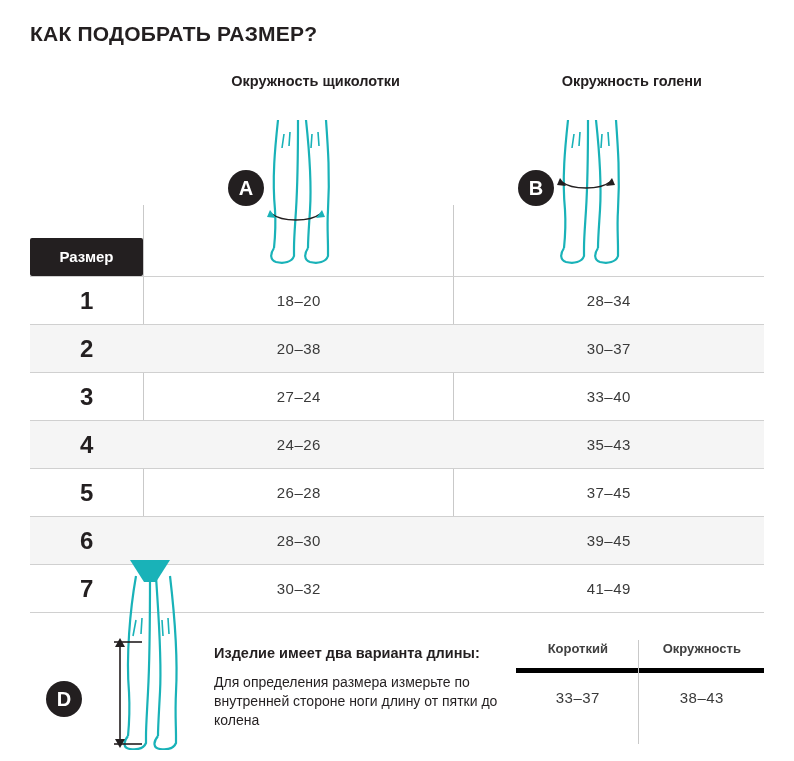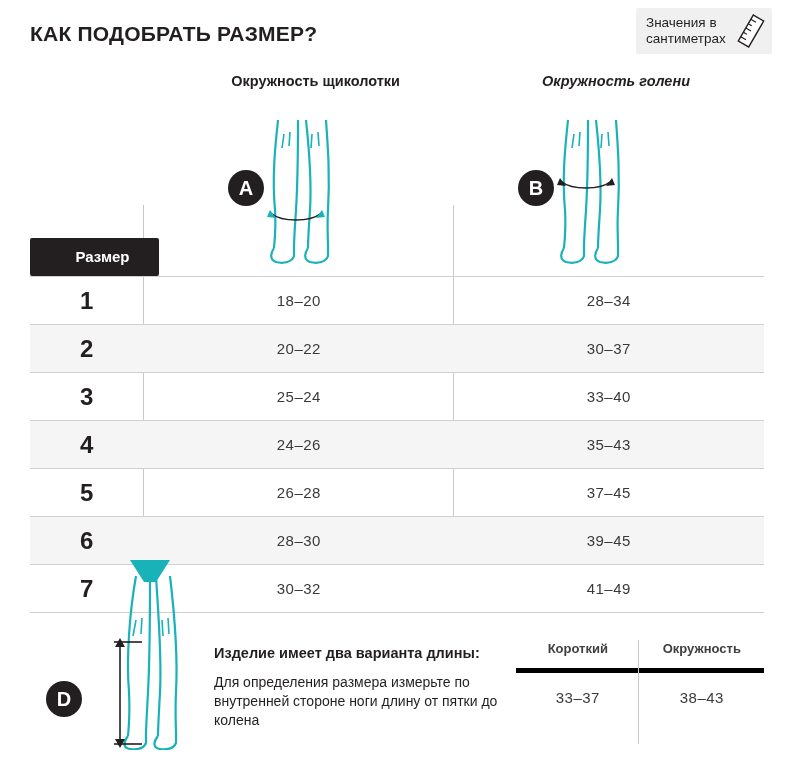--- a/index.html
+++ b/index.html
@@ -60,21 +60,21 @@
   
   .col-head {
     position: absolute;
     text-align: right;
     font-size: 14.5px;
     font-weight: bold;
     line-height: 18px;
     color: #231f20;
   }
   .col-head.a { left: 200px; top: 72px; width: 200px; }
-  .col-head.b { left: 490px; top: 72px; width: 200px; font-style: italic; }
+  .col-head.b { left: 502px; top: 72px; width: 200px; }
 
   
   .legs {
     position: absolute;
   }
   .legs.a { left: 248px; top: 118px; width: 108px; height: 148px; }
   .legs.b { left: 538px; top: 118px; width: 108px; height: 148px; }
   .legs.d { left: 96px; top: 560px; width: 112px; height: 190px; }
 
   .marker {
@@ -100,21 +100,20 @@
     top: 238px;
     width: 113px;
     height: 38px;
     background: #231f20;
     color: #ffffff;
     font-size: 15px;
     font-weight: bold;
     text-align: center;
     line-height: 38px;
     border-radius: 2px;
-    padding-left: 16px;
   }
 
   .table-wrap {
     position: absolute;
     left: 30px;
     top: 276px;
     width: 734px;
   }
   table.sizes {
     border-collapse: collapse;
@@ -211,33 +210,20 @@
   .teal-fill { fill: #19b2b8; }
   .dark-arrow { stroke: #231f20; fill: none; stroke-width: 1.6; }
 </style>
 </head>
 <body>
 
 <div class="page">
 
   <div class="title">КАК ПОДОБРАТЬ РАЗМЕР?</div>
 
-  <div class="units-badge">
-    <div class="units-text">Значения в сантиметрах</div>
-    <svg class="ruler-icon" viewBox="0 0 30 34">
-      <g transform="rotate(30 15 17)">
-        <rect x="9" y="2" width="12" height="30" fill="#ffffff" stroke="#231f20" stroke-width="1.4"></rect>
-        <line x1="9" y1="7" x2="15" y2="7" stroke="#231f20" stroke-width="1.2"></line>
-        <line x1="9" y1="12" x2="13" y2="12" stroke="#231f20" stroke-width="1.2"></line>
-        <line x1="9" y1="17" x2="15" y2="17" stroke="#231f20" stroke-width="1.2"></line>
-        <line x1="9" y1="22" x2="13" y2="22" stroke="#231f20" stroke-width="1.2"></line>
-        <line x1="9" y1="27" x2="15" y2="27" stroke="#231f20" stroke-width="1.2"></line>
-      </g>
-    </svg>
-  </div>
 
   <div class="col-head a">Окружность щиколотки</div>
   <div class="col-head b">Окружность голени</div>
 
   <svg class="legs a" viewBox="0 0 108 148">
     <path class="teal" d="M30 2 C27 30 24 60 27 92 C28 108 27 120 26 130"></path>
     <path class="teal" d="M50 2 C50 30 50 60 48 92 C47 108 46 120 46 130"></path>
     <path class="teal" d="M58 2 C61 30 64 60 62 92 C61 108 60 120 60 130"></path>
     <path class="teal" d="M78 2 C80 30 82 58 80 92 C79 108 80 120 80 130"></path>
     <path class="teal" d="M26 130 C22 136 22 142 28 144 C36 146 44 144 46 138 L46 130"></path>
@@ -272,26 +258,26 @@
   <div class="table-wrap">
     <table class="sizes">
       <tbody>
         <tr>
           <td class="size-col">1</td>
           <td class="col-a">18–20</td>
           <td class="col-b">28–34</td>
         </tr>
         <tr>
           <td class="size-col">2</td>
-          <td class="col-a">20–22</td>
+          <td class="col-a">20–38</td>
           <td class="col-b">30–37</td>
         </tr>
         <tr>
           <td class="size-col">3</td>
-          <td class="col-a">25–24</td>
+          <td class="col-a">27–24</td>
           <td class="col-b">33–40</td>
         </tr>
         <tr>
           <td class="size-col">4</td>
           <td class="col-a">24–26</td>
           <td class="col-b">35–43</td>
         </tr>
         <tr>
           <td class="size-col">5</td>
           <td class="col-a">26–28</td>

